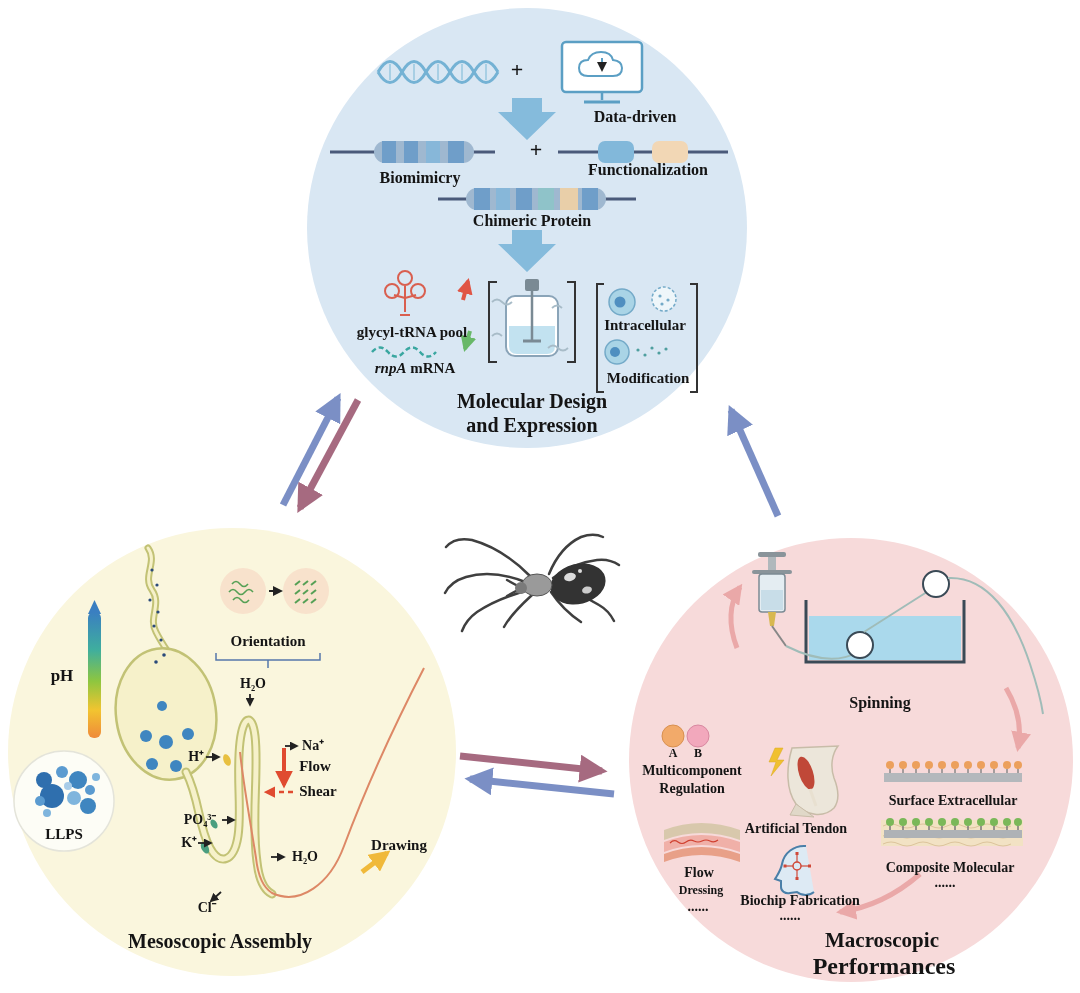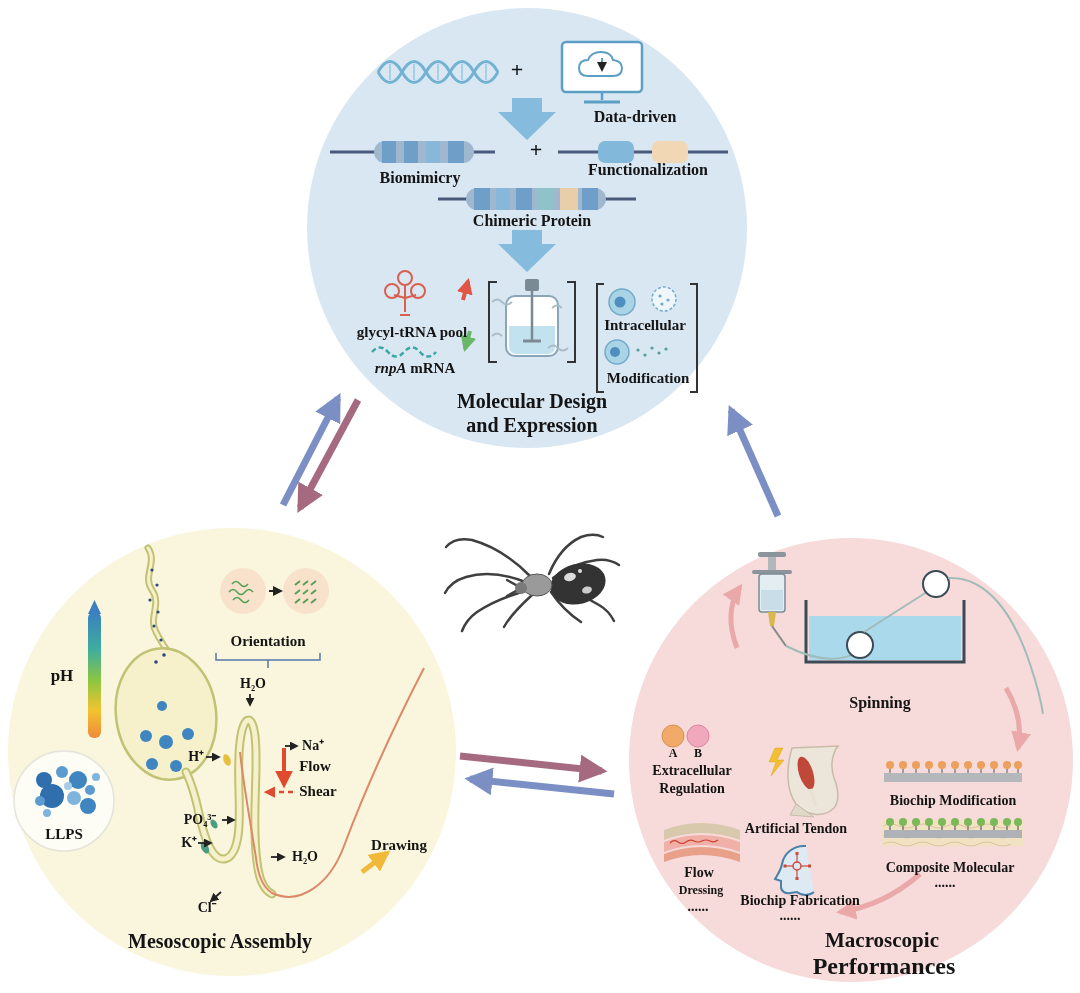--- a/index.html
+++ b/index.html
@@ -433,24 +433,24 @@
 <span class="lbl" style="left:189px;top:843px;font-size:14px">K⁺</span>
 <span class="lbl" style="left:305px;top:857px;font-size:14px">H₂O</span>
 <span class="lbl" style="left:207px;top:908px;font-size:14px">Cl⁻</span>
 <span class="lbl" style="left:399px;top:845px;font-size:15px">Drawing</span>
 <span class="lbl" style="left:64px;top:834px;font-size:15px">LLPS</span>
 <span class="lbl" style="left:220px;top:941px;font-size:20px">Mesoscopic Assembly</span>
 
 <span class="lbl" style="left:880px;top:703px;font-size:16px">Spinning</span>
 <span class="lbl" style="left:673px;top:754px;font-size:12px">A</span>
 <span class="lbl" style="left:698px;top:754px;font-size:12px">B</span>
-<span class="lbl" style="left:692px;top:771px;font-size:14px">Extracellular</span>
+<span class="lbl" style="left:692px;top:771px;font-size:14px">Multicomponent</span>
 <span class="lbl" style="left:692px;top:789px;font-size:14px">Regulation</span>
 <span class="lbl" style="left:796px;top:829px;font-size:14px">Artificial Tendon</span>
-<span class="lbl" style="left:953px;top:801px;font-size:14px">Biochip Modification</span>
+<span class="lbl" style="left:953px;top:801px;font-size:14px">Surface Extracellular</span>
 <span class="lbl" style="left:950px;top:868px;font-size:14px">Composite Molecular</span>
 <span class="lbl" style="left:945px;top:883px;font-size:14px">......</span>
 <span class="lbl" style="left:699px;top:873px;font-size:14px">Flow</span>
 <span class="lbl" style="left:701px;top:891px;font-size:12px">Dressing</span>
 <span class="lbl" style="left:698px;top:907px;font-size:14px">......</span>
 <span class="lbl" style="left:800px;top:901px;font-size:14px">Biochip Fabrication</span>
 <span class="lbl" style="left:790px;top:916px;font-size:14px">......</span>
 <span class="lbl" style="left:882px;top:941px;font-size:21px">Macroscopic</span>
 <span class="lbl" style="left:884px;top:966px;font-size:24px">Performances</span>
 

